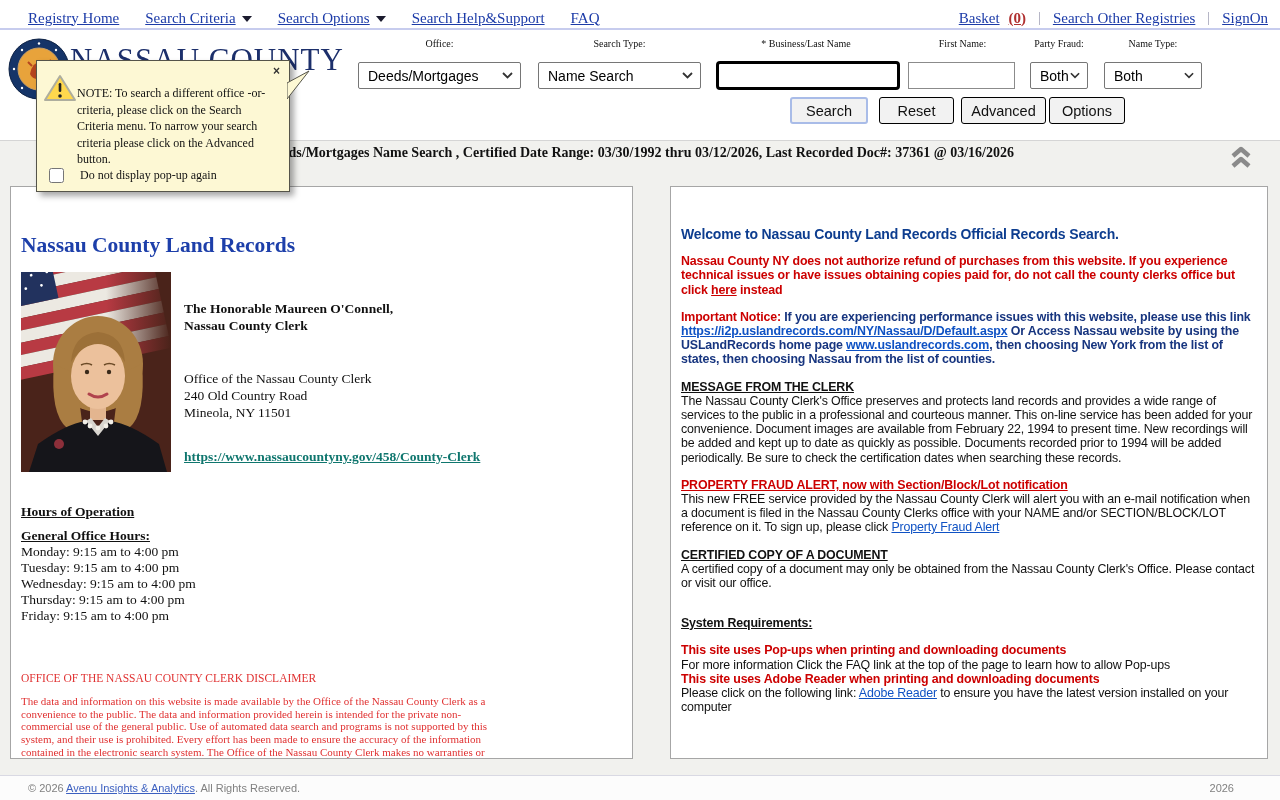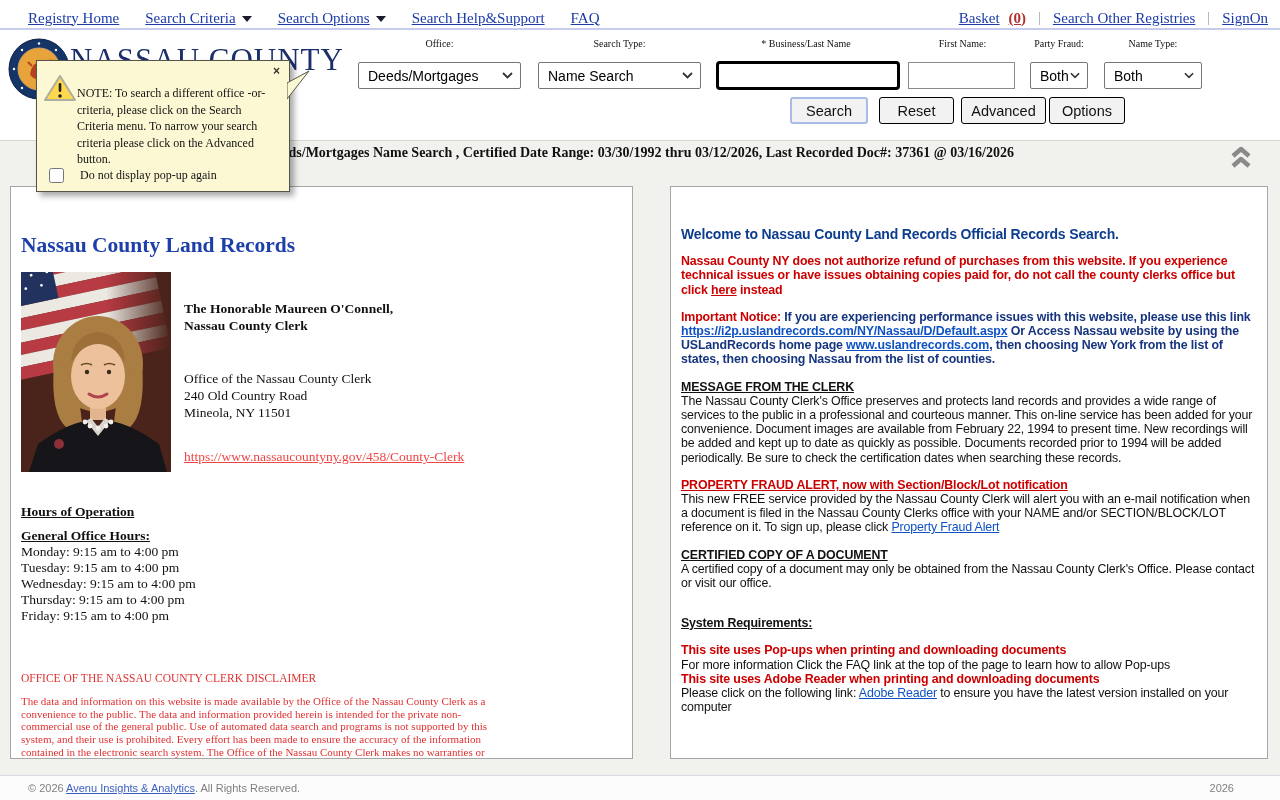--- a/index.html
+++ b/index.html
@@ -72,21 +72,21 @@
   .panel-left{left:10px;width:623px;height:573px;}
   .panel-right{left:670px;width:598px;height:573px;}
   
   .lp-title{margin:46px 0 0 10px;font-size:21.5px;font-weight:bold;color:#1d3faa;}
   .clerk-row{display:flex;margin:14px 0 0 10px;}
   .clerk-photo{width:150px;height:200px;display:block;}
   .clerk-info{padding:28px 0 0 13px;font-size:13.5px;line-height:17px;color:#111;}
   .clerk-name{font-weight:bold;}
   .clerk-addr{margin-top:36px;}
   .clerk-site{margin-top:27px;}
-  .lp-link{color:#ef4444;text-decoration:underline;}
+  .lp-link{color:#0f766e;text-decoration:underline;font-weight:bold;}
   .hours{margin:32px 0 0 10px;font-size:13.5px;line-height:16px;color:#111;}
   .u-bold{font-weight:bold;text-decoration:underline;}
   .hours-sub{margin-top:8px;}
   .disclaimer{margin:48px 0 0 10px;width:470px;color:#e03131;font-size:11px;line-height:12.8px;}
   .disclaimer-title{font-size:11.5px;margin-bottom:10px;}
   
   .rp{padding:40px 10px 0 10px;font-family:"Liberation Sans",sans-serif;font-size:12.4px;line-height:14.2px;color:#111;letter-spacing:-0.15px;}
   .rp p,.rp h2,.rp h3,.rp div.blk{margin:0 0 13px 0;}
   .rp-welcome{font-size:14px;font-weight:bold;color:#0d3d8f;}
   .red{color:#cc0000;}

